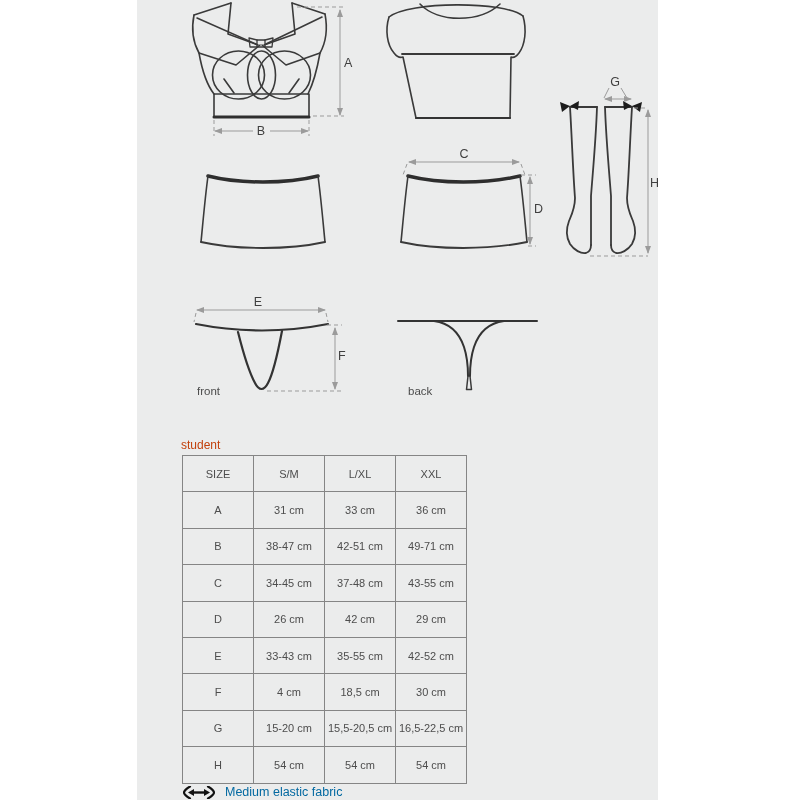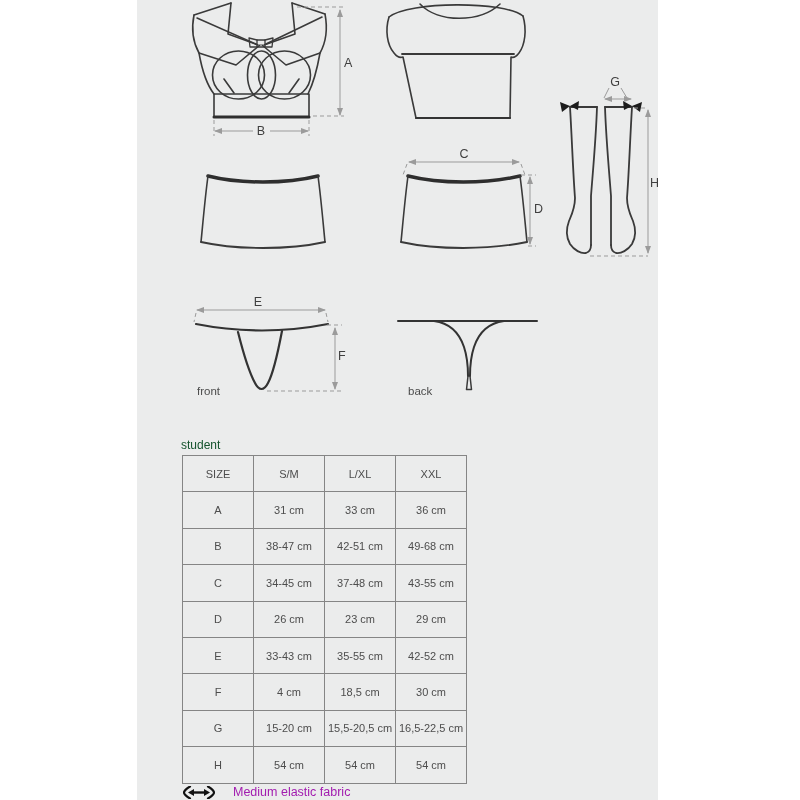--- a/index.html
+++ b/index.html
@@ -1,27 +1,27 @@
 <!DOCTYPE html>
 <html><head>
 <meta charset="utf-8">
 <style>
   html,body{margin:0;padding:0;width:800px;height:800px;overflow:hidden;
     background:#ffffff;font-family:"Liberation Sans", sans-serif;}
   .page{position:relative;width:800px;height:800px;background:#ffffff;}
   .canvas{position:absolute;left:137px;top:0;width:521px;height:800px;
     background:#ebecec;overflow:hidden;}
   .diagram-svg{position:absolute;left:0;top:0;}
-  .product-title{position:absolute;left:44px;top:438px;font-size:12px;color:#14532d;}
+  .product-title{position:absolute;left:44px;top:438px;font-size:12px;color:#c2410c;}
   table.size-table{position:absolute;left:45px;top:455px;width:285px;height:328px;
     border-collapse:collapse;table-layout:fixed;}
   table.size-table td{border:1px solid #858585;text-align:center;vertical-align:middle;
     font-size:11px;color:#4d4d4d;padding:0;white-space:nowrap;overflow:hidden;height:35.4px;}
   .footer-note{position:absolute;left:46px;top:785px;display:flex;align-items:center;}
-  .footer-note .note-text{font-size:12.5px;color:#a21caf;margin-left:18px;}
+  .footer-note .note-text{font-size:12.5px;color:#0369a1;margin-left:10px;}
   .dim-letter{font-size:12.5px;fill:#3f3f3f;font-family:"Liberation Sans",sans-serif;}
   .view-label{font-size:11.5px;fill:#4c4c4c;font-family:"Liberation Sans",sans-serif;}
   .outline{stroke:#3a3a3a;stroke-width:1.6;fill:none;stroke-linecap:round;stroke-linejoin:round;}
   .thick{stroke:#2e2e2e;stroke-width:3;fill:none;stroke-linecap:round;}
   .band{stroke:#2e2e2e;stroke-width:3.5;fill:none;stroke-linecap:round;}
   .mid{stroke:#333;stroke-width:2.2;fill:none;stroke-linecap:round;}
   .dim{stroke:#9b9b9b;stroke-width:1;fill:none;}
   .dash{stroke:#9b9b9b;stroke-width:1;fill:none;stroke-dasharray:4 3;}
   .bow{fill:#1c1c1c;stroke:none;}
 </style>
@@ -193,32 +193,32 @@
         <tr>
           <td>A</td>
           <td>31 cm</td>
           <td>33 cm</td>
           <td>36 cm</td>
         </tr>
         <tr>
           <td>B</td>
           <td>38-47 cm</td>
           <td>42-51 cm</td>
-          <td>49-68 cm</td>
+          <td>49-71 cm</td>
         </tr>
         <tr>
           <td>C</td>
           <td>34-45 cm</td>
           <td>37-48 cm</td>
           <td>43-55 cm</td>
         </tr>
         <tr>
           <td>D</td>
           <td>26 cm</td>
-          <td>23 cm</td>
+          <td>42 cm</td>
           <td>29 cm</td>
         </tr>
         <tr>
           <td>E</td>
           <td>33-43 cm</td>
           <td>35-55 cm</td>
           <td>42-52 cm</td>
         </tr>
         <tr>
           <td>F</td>

